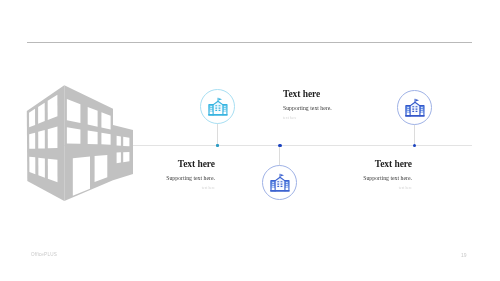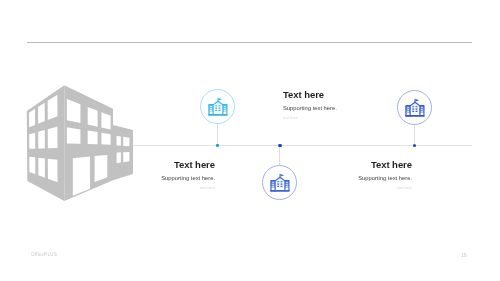--- a/index.html
+++ b/index.html
@@ -37,21 +37,21 @@
 
   .n3 { left:397px; top:90px; width:35px; height:35px; border:1px solid #9fb2e6; }
   .c3 { left:414px; top:123px; height:23px; }
   .d3 { left:412.9px; top:143.9px; background:#1b43bf; width:3.2px; height:3.2px; }
 
   .tb1 { left:283px; top:88.5px; text-align:left; }
   .tb2 { left:131px; top:158.5px; width:84px; text-align:right; }
   .tb3 { left:328px; top:158.5px; width:84px; text-align:right; }
 
   
-  .tb { position:absolute; }
+  .tb { position:absolute;font-family:Liberation Serif, serif; }
   .tb .title { font-size:9.5px; font-weight:bold; color:#1f1f1f; letter-spacing:-0.05px; line-height:11px; }
   .tb .sub { font-size:5.8px; color:#3d3d3d; line-height:8px; margin-top:4px; }
   .tb .tiny { font-size:3.6px; color:#d2d2d2; line-height:5px; margin-top:4.4px; letter-spacing:0.1px; }
 
   .footer-logo { position:absolute; left:31px; top:252px; font-size:4.6px; color:#c9c9c9; letter-spacing:0.2px; }
   .page-num { position:absolute; left:461px; top:252px; font-size:5px; color:#c9c9c9; }
 </style>
 </head>
 <body>
 

